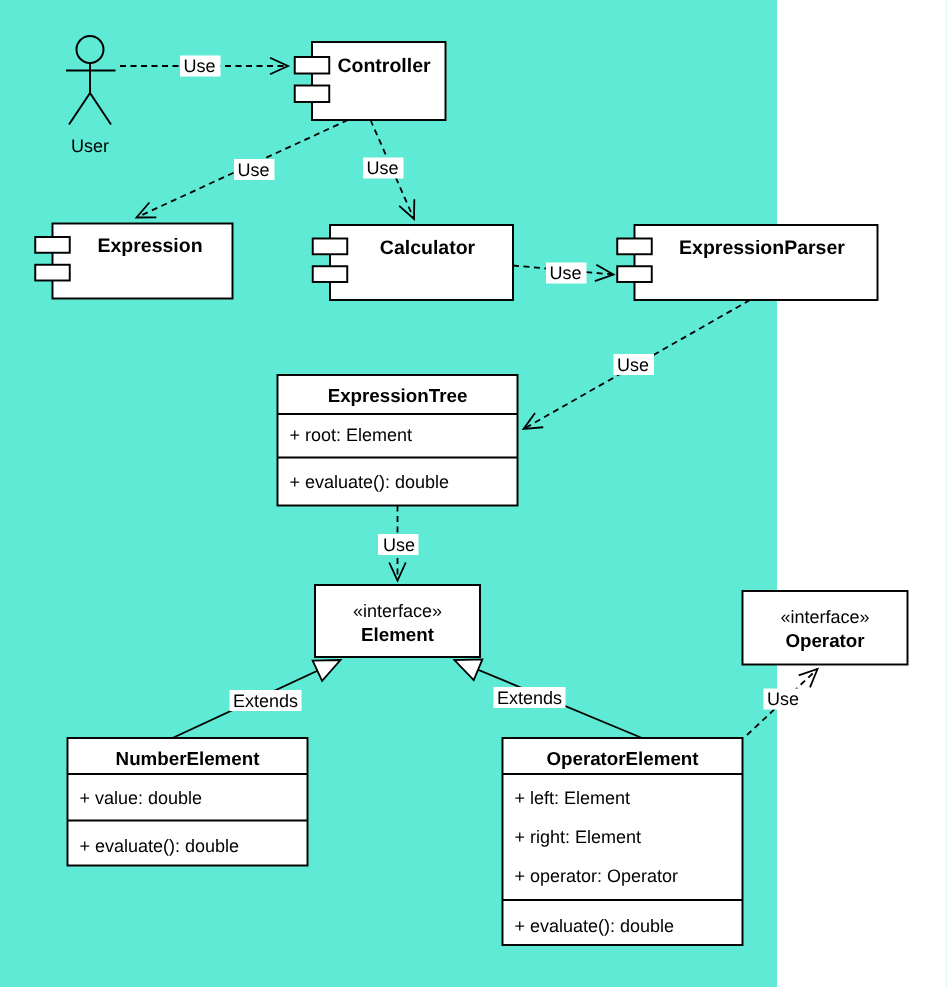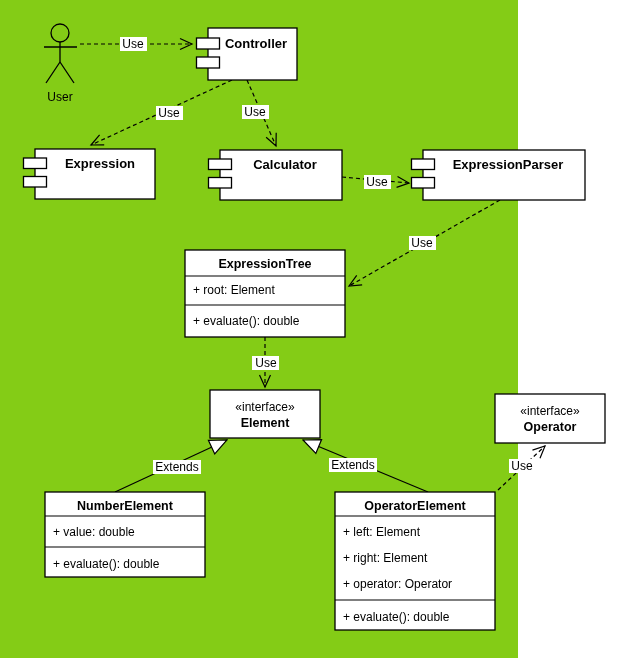--- a/index.html
+++ b/index.html
@@ -1,16 +1,16 @@
 <!DOCTYPE html>
 <html><head>
 <meta charset="utf-8">
 <style>
   html, body { margin: 0; padding: 0; background: #ffffff; }
-  .stage { width: 518px; height: 658px; position: relative; background: #84cc16; }
+  .stage { width: 518px; height: 658px; position: relative; background: #5eead4; }
   svg { display: block; }
   .shape { fill: #ffffff; stroke: #000000; stroke-width: 1.3; }
   .edge-dashed { fill: none; stroke: #000000; stroke-width: 1.2; stroke-dasharray: 4 3; }
   .edge-solid { fill: none; stroke: #000000; stroke-width: 1.2; }
   .stick { fill: none; stroke: #000000; stroke-width: 1.3; }
   .divider { stroke: #000000; stroke-width: 1.2; }
   .lblbg { fill: #ffffff; }
   text { fill: #000000; font-family: "Liberation Sans", "DejaVu Sans", sans-serif; }
   .comp-name { font-size: 13px; font-weight: bold; }
   .class-name { font-size: 12.5px; font-weight: bold; }

